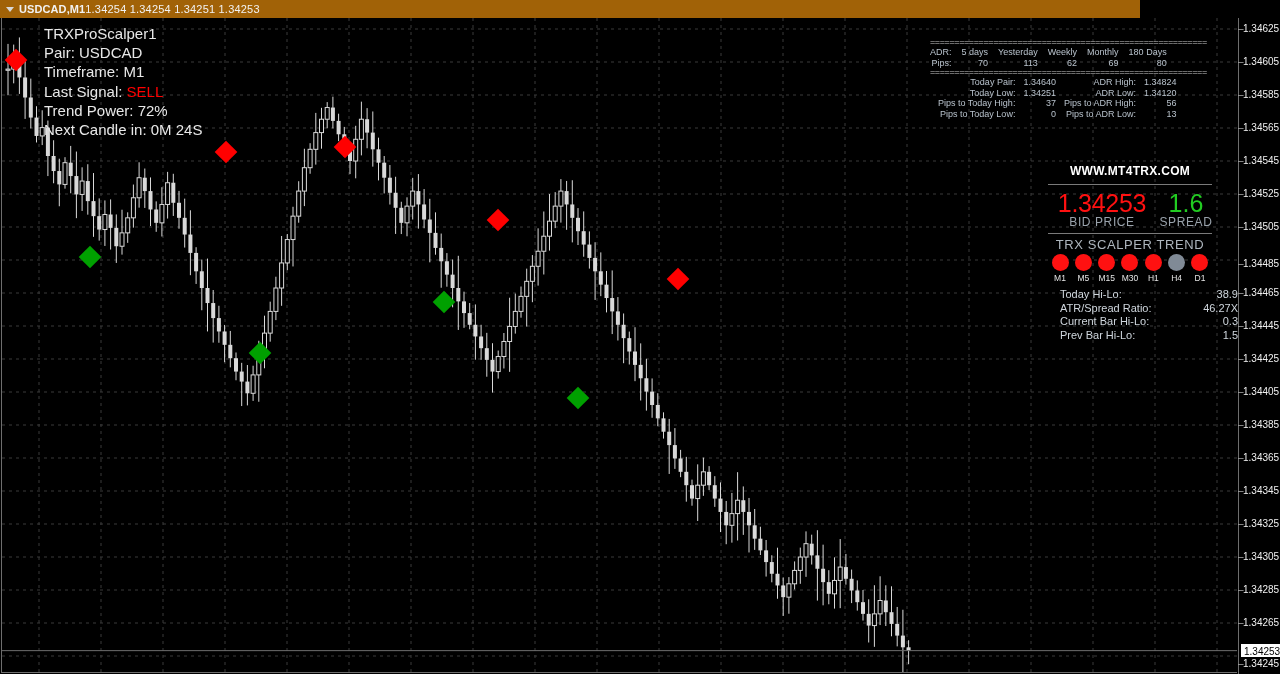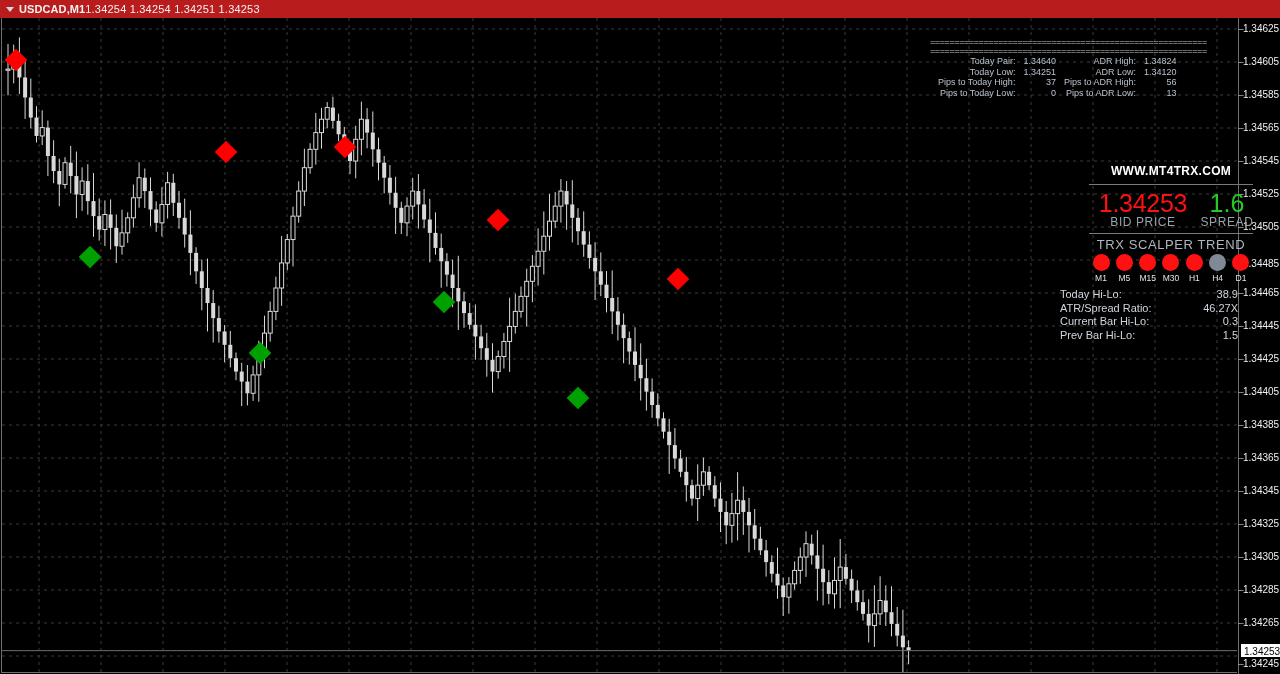--- a/index.html
+++ b/index.html
@@ -2,22 +2,22 @@
 <html><head>
 <meta charset="utf-8">
 <style>
   html,body{margin:0;padding:0;background:#000;}
   body{width:1280px;height:674px;overflow:hidden;
        font-family:"Liberation Sans",sans-serif;}
 
   #app{position:relative;width:1280px;height:674px;background:#000;overflow:hidden;}
 
   
-  #titlebar{position:absolute;left:0;top:0;width:1280px;height:18px;
-            background:#b91c1c;z-index:60;display:flex;align-items:center;
+  #titlebar{position:absolute;left:0;top:0;width:1140px;height:18px;
+            background:#a16207;z-index:60;display:flex;align-items:center;
             color:#f2f2f2;font-size:11px;white-space:nowrap;}
   #titlebar .caret{display:inline-block;margin:0 5px 0 6px;
             width:0;height:0;border-left:4px solid transparent;
             border-right:4px solid transparent;border-top:5px solid #d8d8d8;}
   #titlebar .sym{font-weight:bold;letter-spacing:.1px;}
   #titlebar .ohlc{margin-left:0;letter-spacing:.2px;}
 
   
   #frame{position:absolute;left:1px;top:18px;width:1236px;height:655px;
          border:1px solid #6e6e6e;border-top:none;border-right:none;
@@ -48,21 +48,21 @@
        color:#b8c2cc;font-size:9px;line-height:10.5px;white-space:nowrap;}
   #adr .sep{color:#c8c8c8;letter-spacing:-.4px;font-size:9px;
             height:9px;line-height:9px;overflow:hidden;}
   #adr table{border-collapse:collapse;}
   #adr td{padding:0 0 0 10px;font-size:9px;line-height:10.5px;color:#b8c2cc;}
   #adr td.lbl{text-align:right;padding-left:0;}
   #adr td.num{text-align:right;}
   #adr .t2 td{padding:0 0 0 8px;}
 
   
-  #trx{position:absolute;left:1085px;top:163px;width:172px;z-index:50;
+  #trx{position:absolute;left:1044px;top:163px;width:172px;z-index:50;
        text-align:center;}
   #trx .brand{color:#ffffff;font-size:12px;font-weight:bold;letter-spacing:.3px;
               height:16px;line-height:16px;}
   #trx .hr{height:1px;background:#7a7a7a;margin:5px 4px;}
   #trx .quoterow{display:flex;align-items:flex-end;justify-content:center;
                  padding:0 2px;}
   #trx .bidwrap{flex:1 1 auto;text-align:center;}
   #trx .spreadwrap{width:56px;text-align:center;}
   #trx .bid{color:#ff1111;font-size:25px;line-height:27px;letter-spacing:-.3px;}
   #trx .spread{color:#22cc22;font-size:25px;line-height:27px;}
@@ -485,23 +485,54 @@
         </div>
         <div class="mk" style="left: 568px; top: 372px; width: 16px; height: 16px;">
           <i style="background: rgb(0, 160, 0);"></i>
         </div>
         <div class="mk" style="left: 668px; top: 253px; width: 16px; height: 16px;">
           <i style="background: rgb(255, 0, 0);"></i>
         </div>
       </div>
   </div>
 
+  <div id="ea-info">
+    <div class="row">TRXProScalper1</div>
+    <div class="row">Pair: USDCAD</div>
+    <div class="row">Timeframe: M1</div>
+    <div class="row">
+      <span>Last Signal:</span>
+      <span class="sell">SELL</span>
+    </div>
+    <div class="row">Trend Power: 72%</div>
+    <div class="row">Next Candle in: 0M 24S</div>
+  </div>
 
   <div id="adr">
     <div class="sep">=========================================================</div>
+    <table>
+      <tbody>
+          <tr>
+        <td class="lbl">ADR:</td>
+        <td class="num">5 days</td>
+        <td class="num">Yesterday</td>
+        <td class="num">Weekly</td>
+        <td class="num">Monthly</td>
+        <td class="num">180 Days</td>
+      </tr>
+      <tr>
+        <td class="lbl">Pips:</td>
+        <td class="num">70</td>
+        <td class="num">113</td>
+        <td class="num">62</td>
+        <td class="num">69</td>
+        <td class="num">80</td>
+      </tr>
+    </tbody>
+      </table>
     <div class="sep">=========================================================</div>
     <table class="t2">
       <tbody>
           <tr>
         <td class="lbl">Today Pair:</td>
         <td class="num">1.34640</td>
         <td class="lbl">ADR High:</td>
         <td class="num">1.34824</td>
       </tr>
       <tr>

